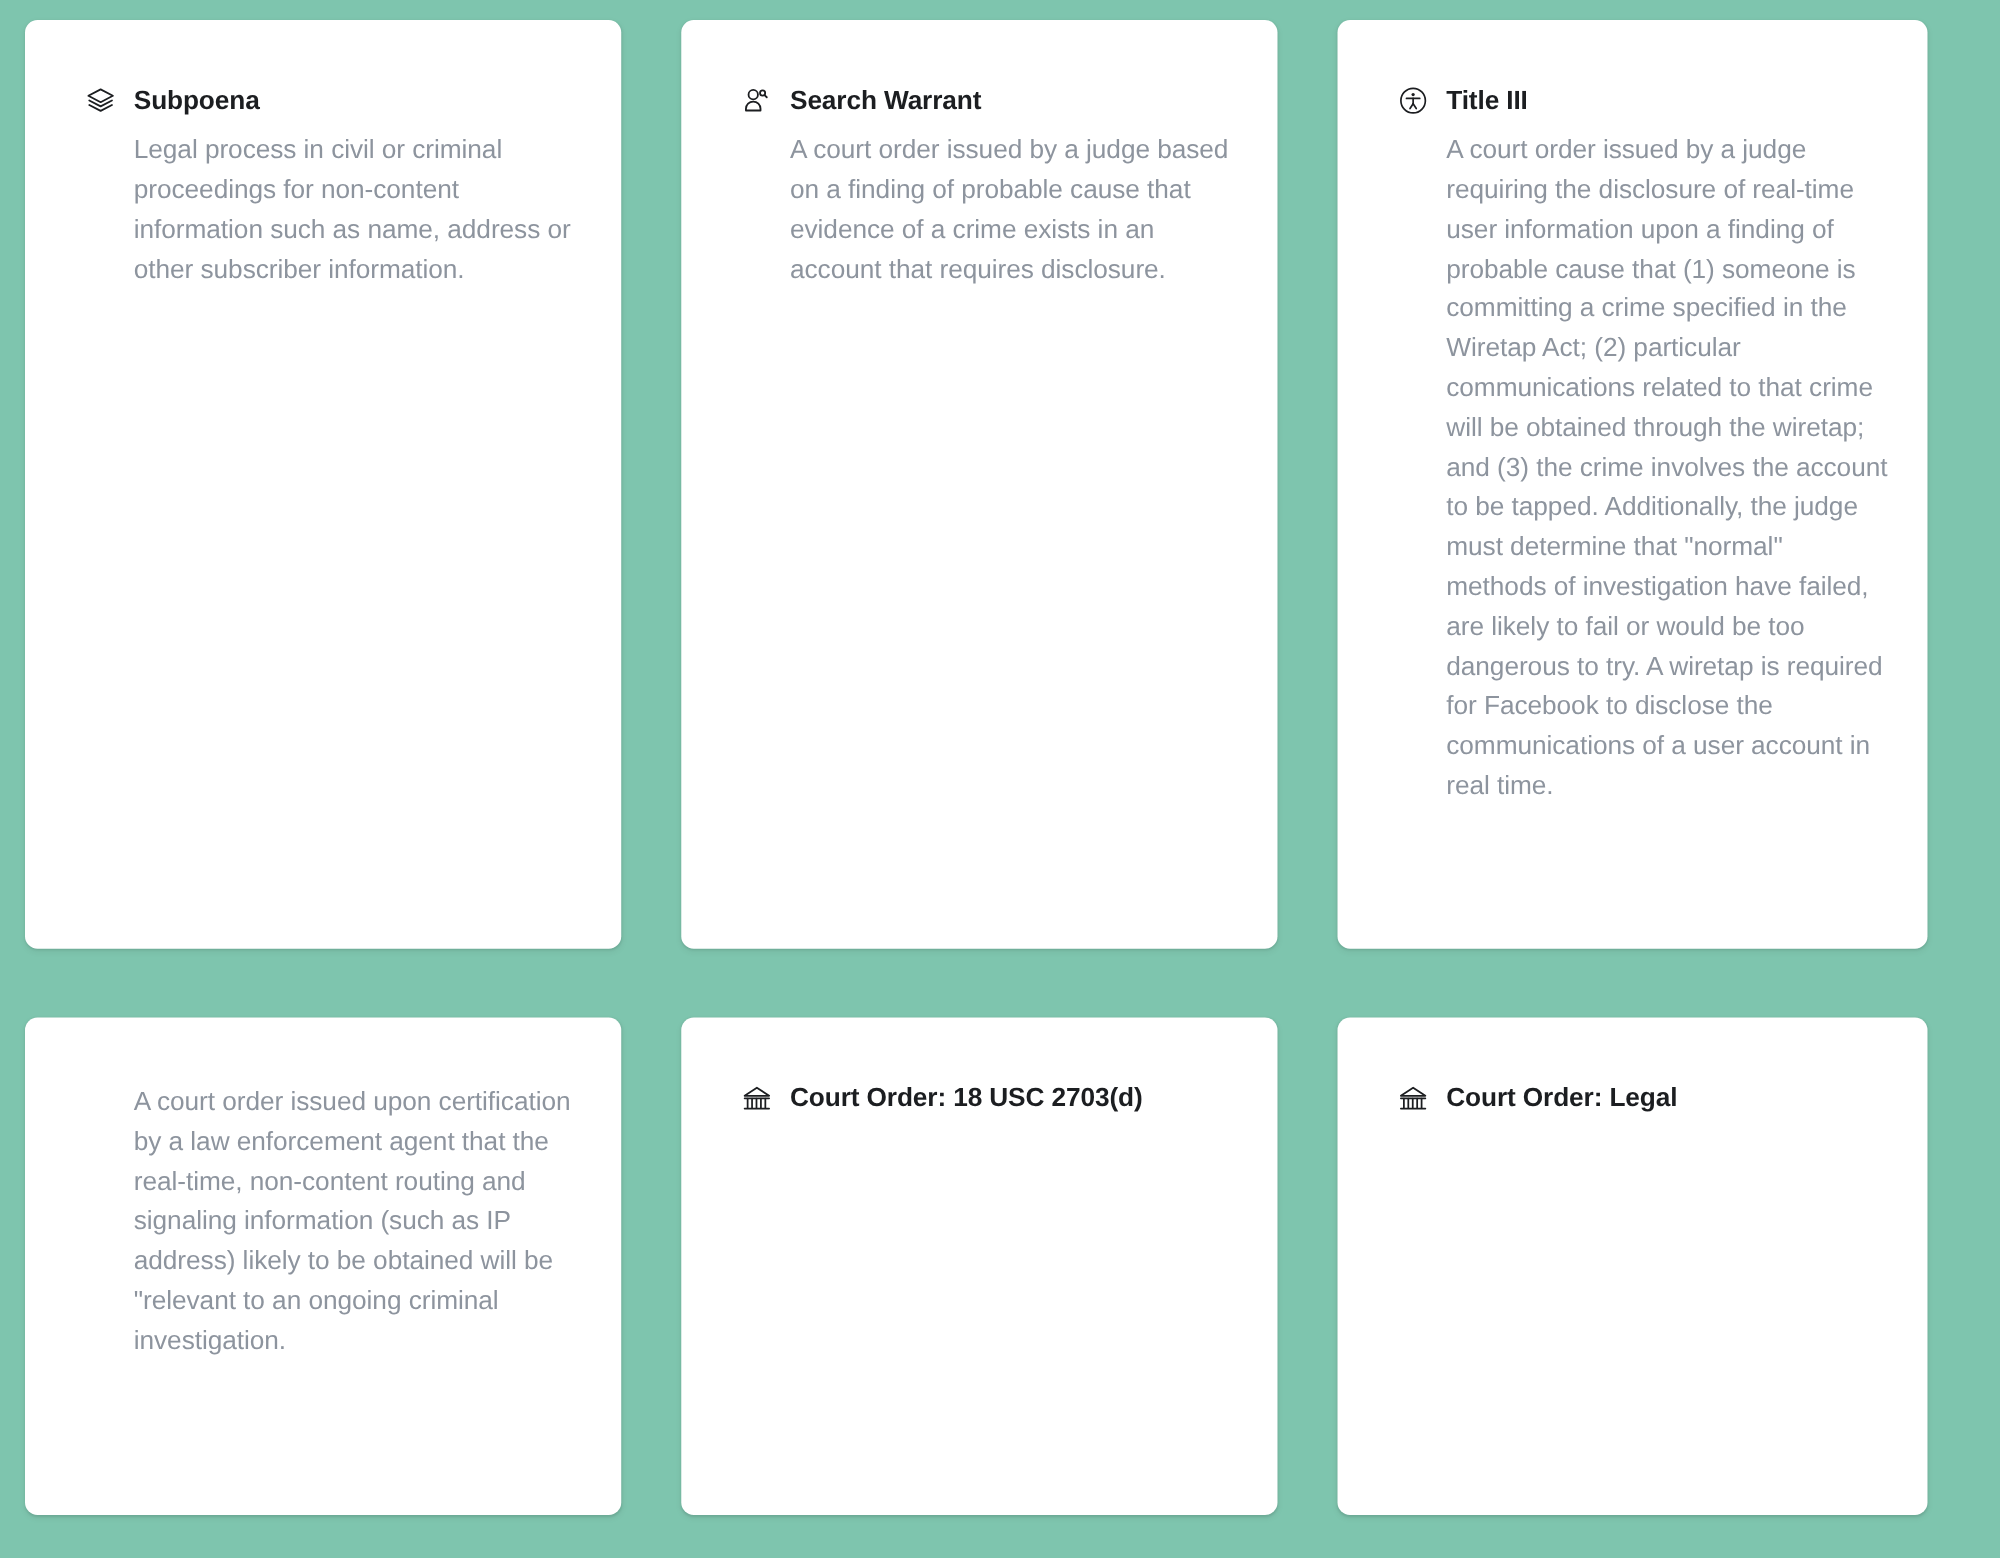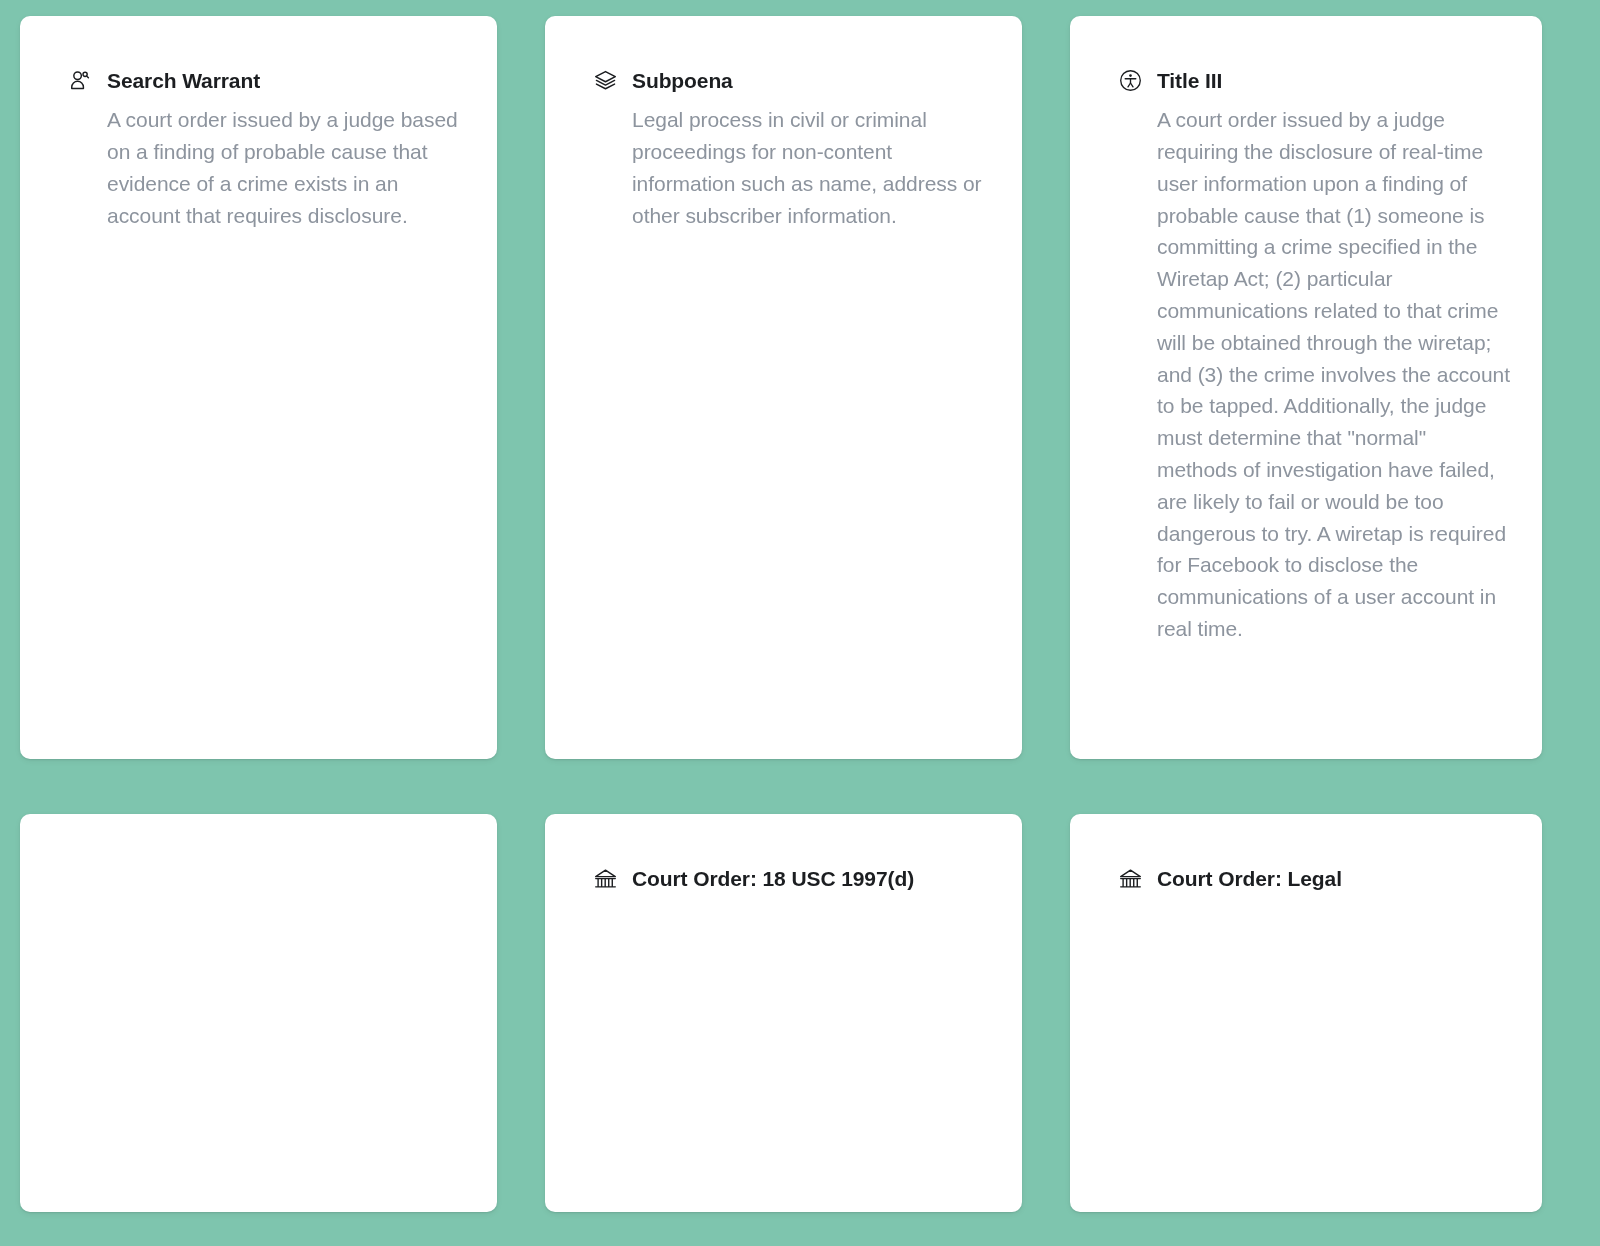--- a/index.html
+++ b/index.html
@@ -78,80 +78,81 @@
 </style>
 </head>
 <body>
 
 <div class="grid">
 
   <div class="card">
     <div class="card-head">
       <span class="card-icon">
         <svg viewBox="0 0 24 24" fill="none" stroke="currentColor" stroke-width="1.4" stroke-linecap="round" stroke-linejoin="round">
+          <path d="M12 3.4 L21.4 8.3 L12 13.2 L2.6 8.3 Z"></path>
+          <path d="M3.3 11.9 L12 16.4 L20.7 11.9"></path>
+          <path d="M3.3 15.4 L12 19.9 L20.7 15.4"></path>
+        </svg>
+      </span>
+      <span class="card-title">Subpoena</span>
+    </div>
+    <div class="card-body">Legal process in civil or criminal proceedings for non-content information such as name, address or other subscriber information.</div>
+  </div>
+
+  <div class="card">
+    <div class="card-head">
+      <span class="card-icon">
+        <svg viewBox="0 0 24 24" fill="none" stroke="currentColor" stroke-width="1.4" stroke-linecap="round" stroke-linejoin="round">
           <circle cx="9.2" cy="7.4" r="3.6"></circle>
           <circle cx="16.4" cy="6.1" r="2.0"></circle>
           <path d="M18.1 7.9 L19.6 9.4"></path>
           <path d="M3.6 19.6 v-1.3 a5.6 5.6 0 0 1 5.6-5.6 a5.6 5.6 0 0 1 5.6 5.6 v1.3 z"></path>
         </svg>
       </span>
       <span class="card-title">Search Warrant</span>
     </div>
     <div class="card-body">A court order issued by a judge based on a finding of probable cause that evidence of a crime exists in an account that requires disclosure.</div>
-  </div>
-
-  <div class="card">
-    <div class="card-head">
-      <span class="card-icon">
-        <svg viewBox="0 0 24 24" fill="none" stroke="currentColor" stroke-width="1.4" stroke-linecap="round" stroke-linejoin="round">
-          <path d="M12 3.4 L21.4 8.3 L12 13.2 L2.6 8.3 Z"></path>
-          <path d="M3.3 11.9 L12 16.4 L20.7 11.9"></path>
-          <path d="M3.3 15.4 L12 19.9 L20.7 15.4"></path>
-        </svg>
-      </span>
-      <span class="card-title">Subpoena</span>
-    </div>
-    <div class="card-body">Legal process in civil or criminal proceedings for non-content information such as name, address or other subscriber information.</div>
   </div>
 
   <div class="card">
     <div class="card-head">
       <span class="card-icon">
         <svg viewBox="0 0 24 24" fill="none" stroke="currentColor" stroke-width="1.3" stroke-linecap="round" stroke-linejoin="round">
           <circle cx="12" cy="12" r="9.4"></circle>
           <circle cx="12" cy="7.3" r="1.25" fill="currentColor" stroke="none"></circle>
           <path d="M6.9 10.3 h10.2"></path>
           <path d="M12 10.3 v4.1"></path>
           <path d="M12 14.4 L9.6 18.1"></path>
           <path d="M12 14.4 L14.4 18.1"></path>
         </svg>
       </span>
       <span class="card-title">Title III</span>
     </div>
     <div class="card-body">A court order issued by a judge requiring the disclosure of real-time user information upon a finding of probable cause that (1) someone is committing a crime specified in the Wiretap Act; (2) particular communications related to that crime will be obtained through the wiretap; and (3) the crime involves the account to be tapped. Additionally, the judge must determine that "normal" methods of investigation have failed, are likely to fail or would be too dangerous to try. A wiretap is required for Facebook to disclose the communications of a user account in real time.</div>
   </div>
 
   <div class="card">
+    <div class="card-body">A court order issued upon certification by a law enforcement agent that the real-time, non-content routing and signaling information (such as IP address) likely to be obtained will be "relevant to an ongoing criminal investigation.</div>
   </div>
 
   <div class="card">
     <div class="card-head">
       <span class="card-icon">
         <svg viewBox="0 0 24 24" fill="none" stroke="currentColor" stroke-width="1.35" stroke-linecap="round" stroke-linejoin="round">
           <path d="M2.6 10.2 L12 4.0 L21.4 10.2 Z"></path>
           <path d="M2.6 12.1 h18.8"></path>
           <path d="M4.9 12.4 v7.2"></path>
           <path d="M8.3 12.4 v7.2"></path>
           <path d="M11.7 12.4 v7.2"></path>
           <path d="M15.1 12.4 v7.2"></path>
           <path d="M18.5 12.4 v7.2"></path>
           <path d="M2.6 20.0 h18.8"></path>
         </svg>
       </span>
-      <span class="card-title">Court Order: 18 USC 1997(d)</span>
+      <span class="card-title">Court Order: 18 USC 2703(d)</span>
     </div>
   </div>
 
   <div class="card">
     <div class="card-head">
       <span class="card-icon">
         <svg viewBox="0 0 24 24" fill="none" stroke="currentColor" stroke-width="1.35" stroke-linecap="round" stroke-linejoin="round">
           <path d="M2.6 10.2 L12 4.0 L21.4 10.2 Z"></path>
           <path d="M2.6 12.1 h18.8"></path>
           <path d="M4.9 12.4 v7.2"></path>

